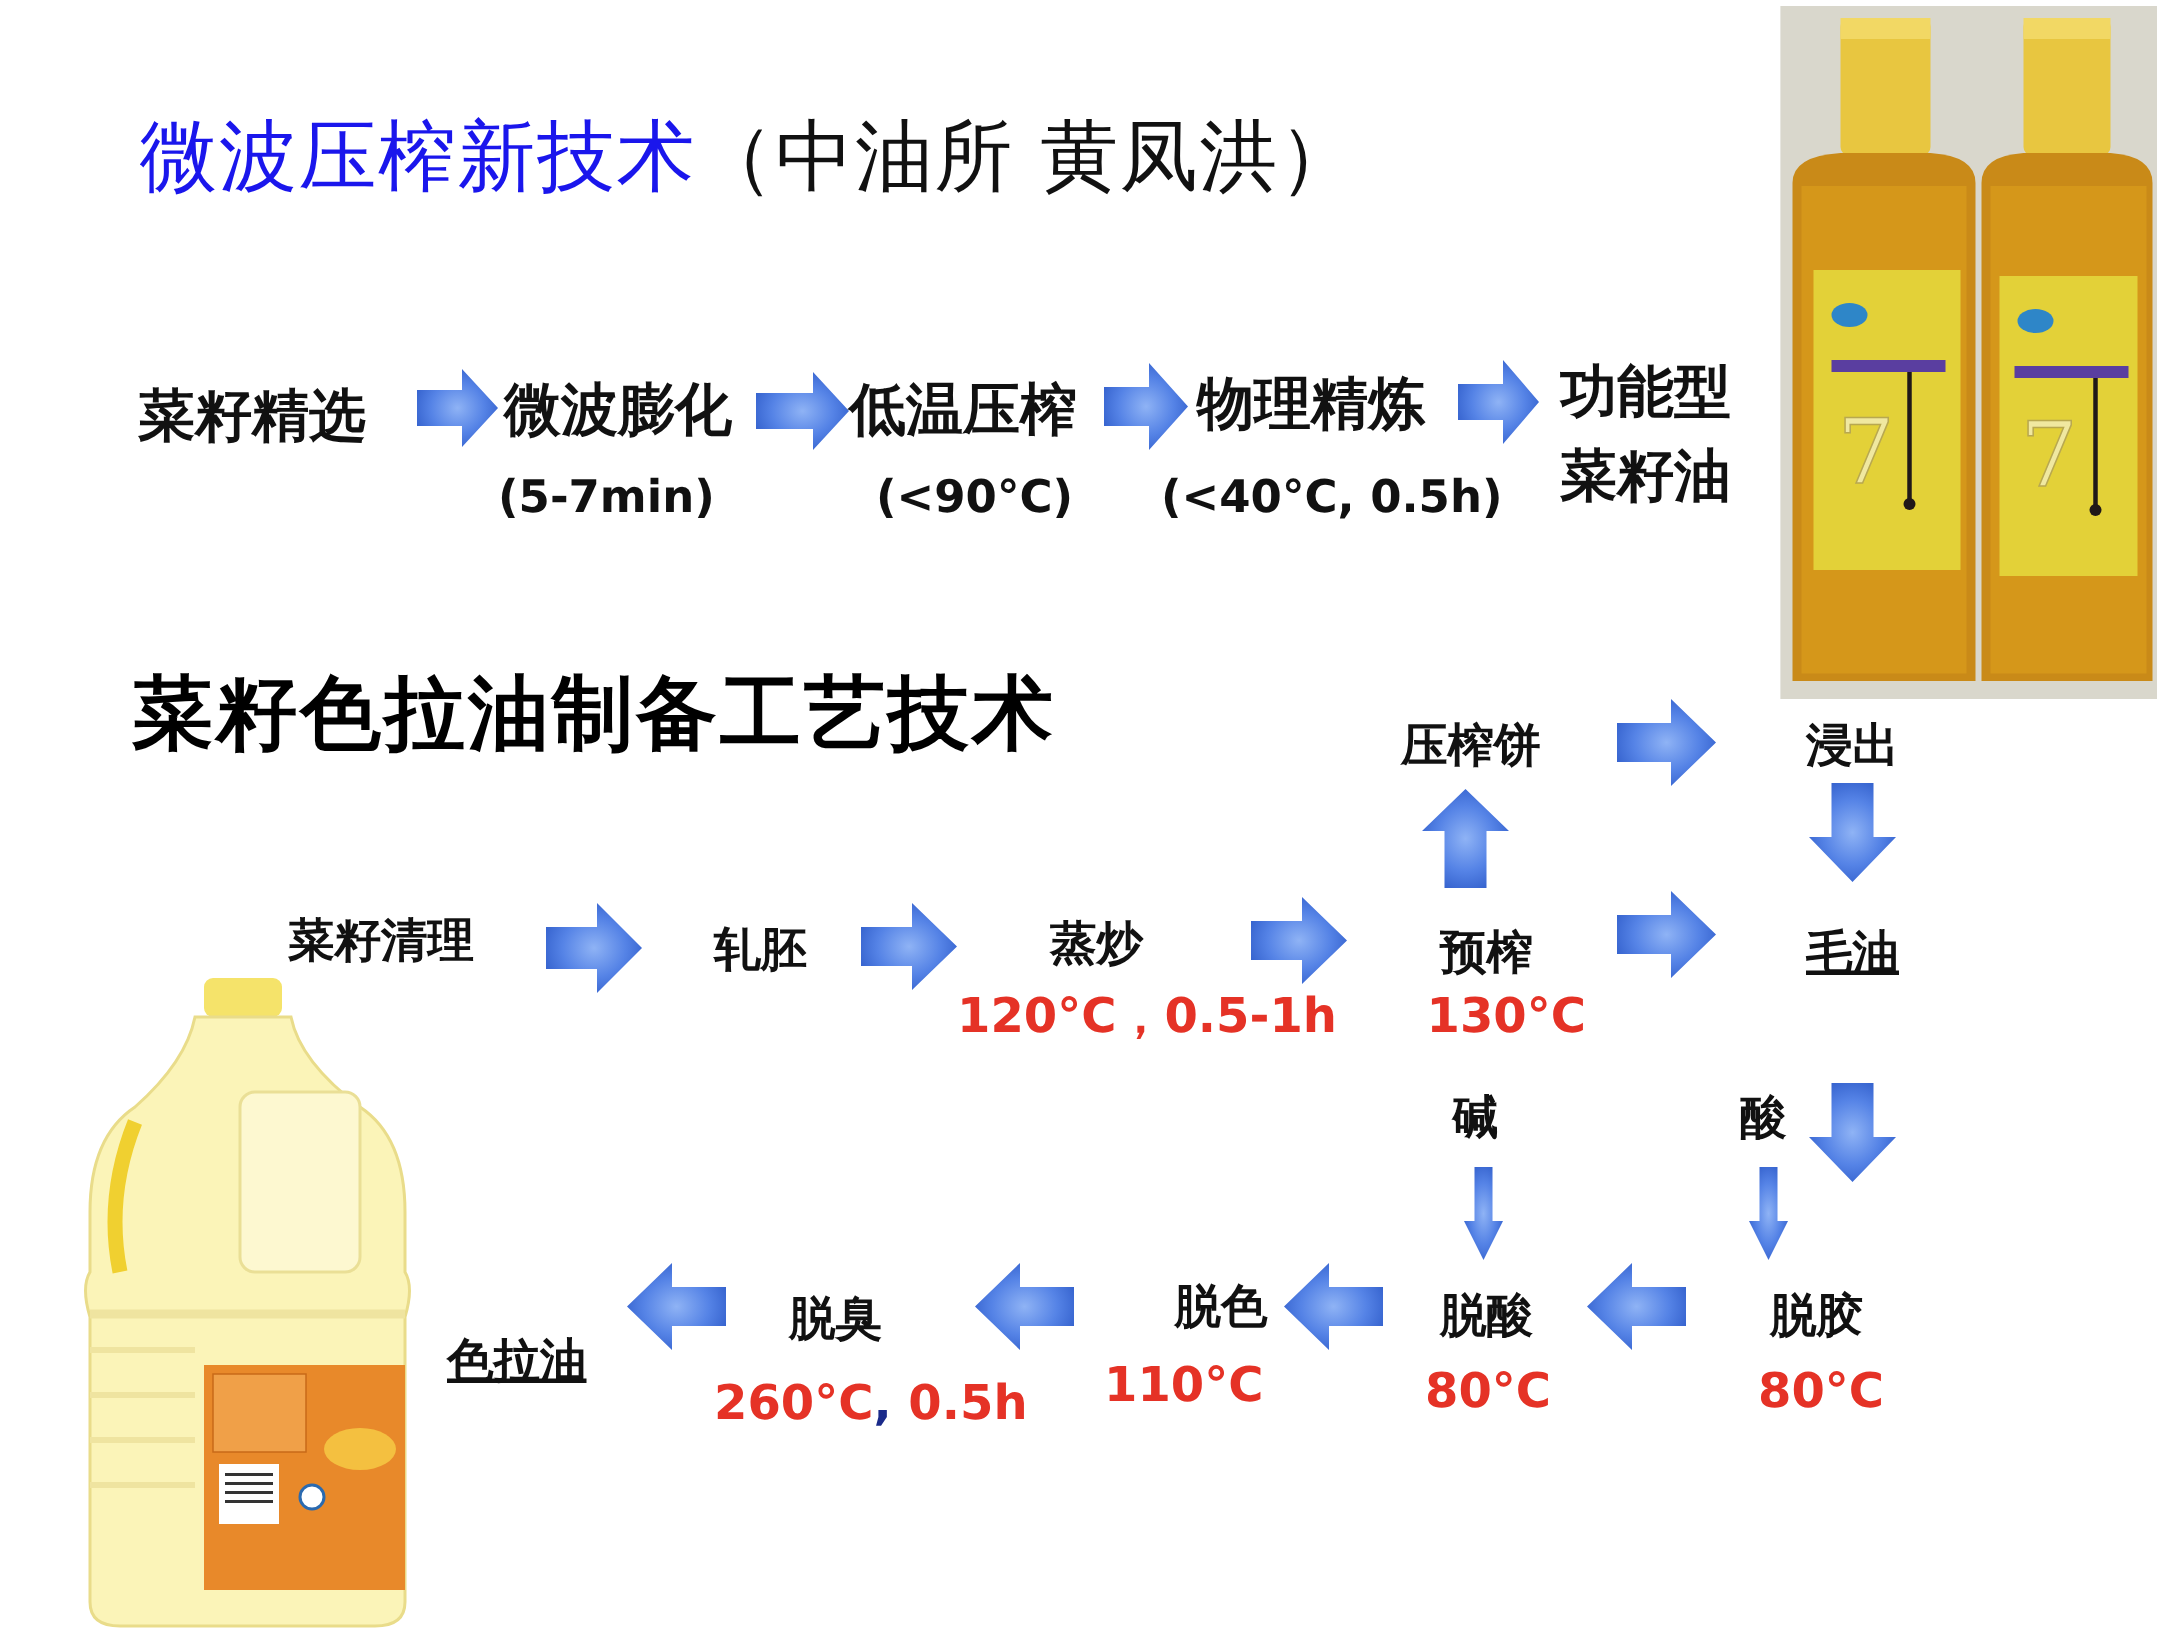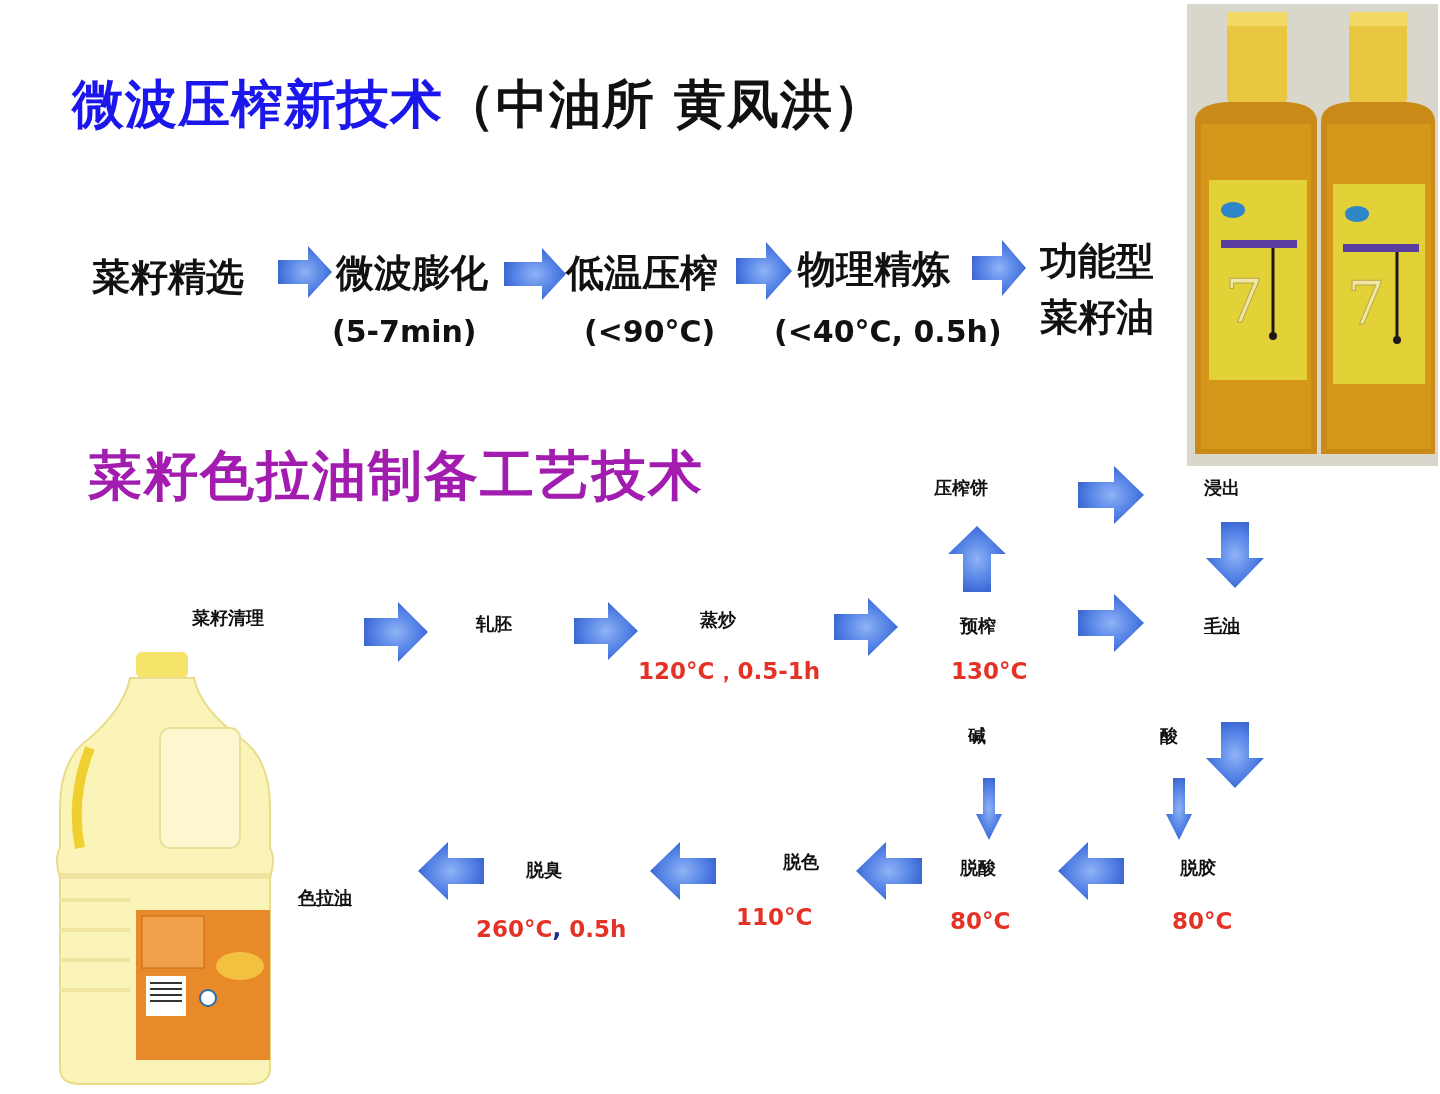--- a/index.html
+++ b/index.html
@@ -4,28 +4,28 @@
   <style>
     * { margin: 0; padding: 0; box-sizing: border-box; }
     body {
       width: 1440px; height: 1094px;
       background: #ffffff;
       position: relative;
       overflow: hidden;
       font-family: "DejaVu Sans", "Liberation Sans", sans-serif;
     }
     .abs { position: absolute; }
-    .title1 { left: 72px; top: 70px; font-size: 52px; font-weight: bold; white-space: nowrap; letter-spacing: 1px; text-align: right; }
+    .title1 { left: 93px; top: 70px; font-size: 52px; font-weight: normal; white-space: nowrap; letter-spacing: 1px; text-align: right; }
     .title1 .blue { color: #1a16ec; }
     .title1 .black { color: #111; }
     .step-top { font-size: 38px; font-weight: bold; color: #111; white-space: nowrap; }
     .param-top { font-size: 30px; font-weight: bold; color: #111; white-space: nowrap; }
-    .title2 { left: 88px; top: 440px; font-size: 54px; font-weight: bold; color: #a21caf; white-space: nowrap; letter-spacing: 2px; }
-    .step { font-size: 18px; font-weight: bold; color: #111; white-space: nowrap; }
-    .param-red { font-size: 23px; font-weight: bold; color: #e53226; white-space: nowrap; text-align: right; }
+    .title2 { left: 88px; top: 440px; font-size: 54px; font-weight: bold; color: #000000; white-space: nowrap; letter-spacing: 2px; }
+    .step { font-size: 31px; font-weight: bold; color: #111; white-space: nowrap; }
+    .param-red { font-size: 32px; font-weight: bold; color: #e53226; white-space: nowrap; text-align: right; }
     .param-red .comma-blue { color: #1a2a8a; }
     .arrow svg { display: block; }
     .photo { overflow: hidden; }
   </style>
 </head>
 <body>
 
 <svg width="0" height="0" style="position:absolute">
   <defs>
     <radialGradient id="ag" cx="50%" cy="50%" r="60%">

